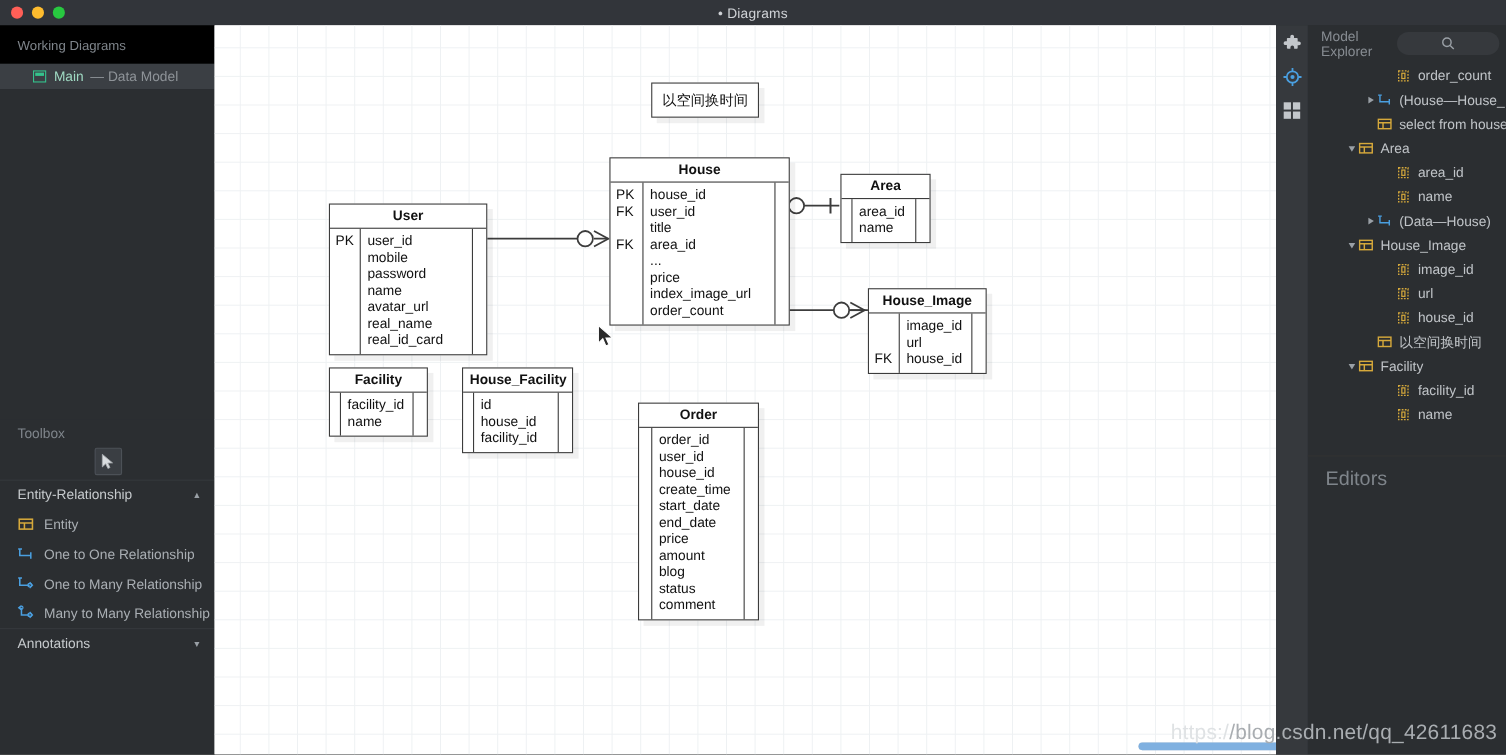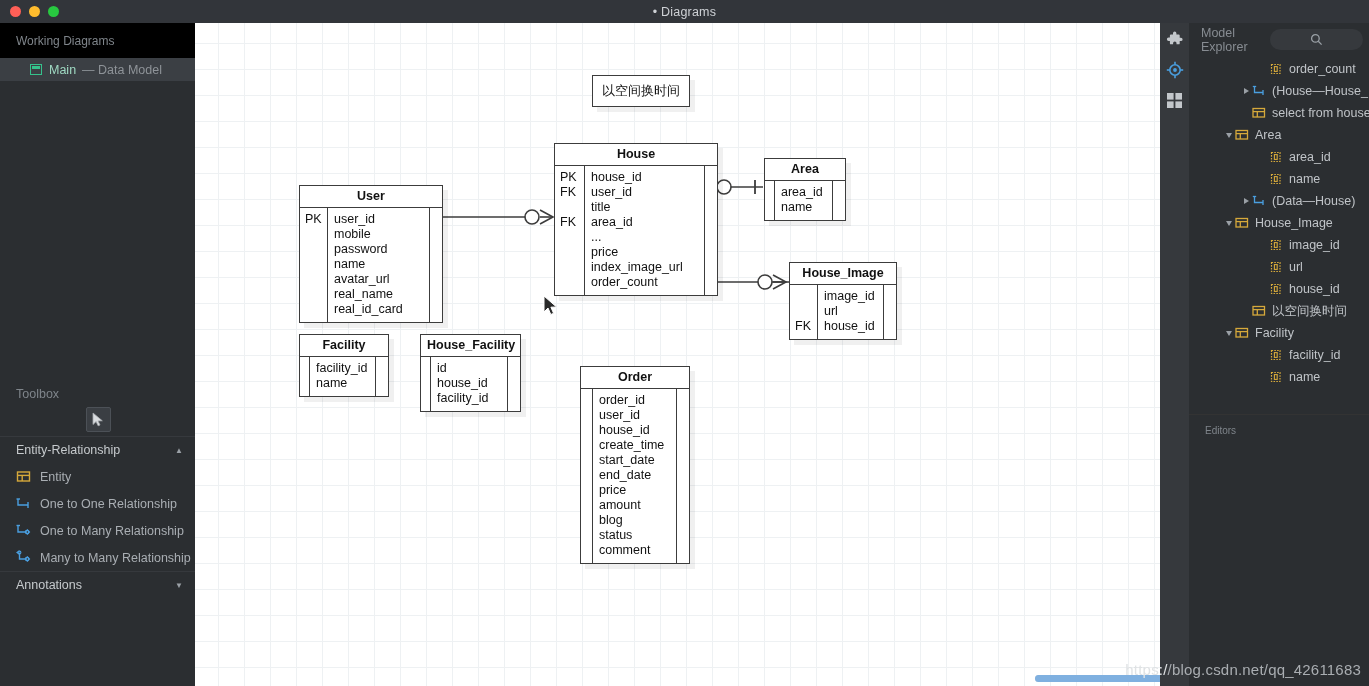--- a/index.html
+++ b/index.html
@@ -173,26 +173,26 @@
   .caret-right {
     width:0;height:0;border-width:3.5px 0 3.5px 5px;
     border-color: transparent transparent transparent #9aa0a6;
   }
   .caret-down {
     width:0;height:0;border-width:5px 3.5px 0 3.5px;
     border-color: #9aa0a6 transparent transparent transparent;
   }
   .ti { width: 14px; height: 14px; margin-right: 6px; flex: 0 0 auto; }
   #editors-header {
-    color: #7f858b; font-size: 10px; padding: 10px 0 0 16px;
+    color: #7f858b; font-size: 18px; padding: 10px 0 0 16px;
     border-top: 1px solid #333; margin-top: 6px;
   }
   #watermark {
     position: absolute; right: 8px; bottom: 8px;
-    font-size: 15px; color: #a9adb1; letter-spacing: .2px;
+    font-size: 19px; color: #a9adb1; letter-spacing: .2px;
   }
   #watermark .faint { color: #dfe2e4; }
 </style>
 </head>
 <body>
 
 <div id="app">
 
   <div id="titlebar">
     <div id="traffic">

